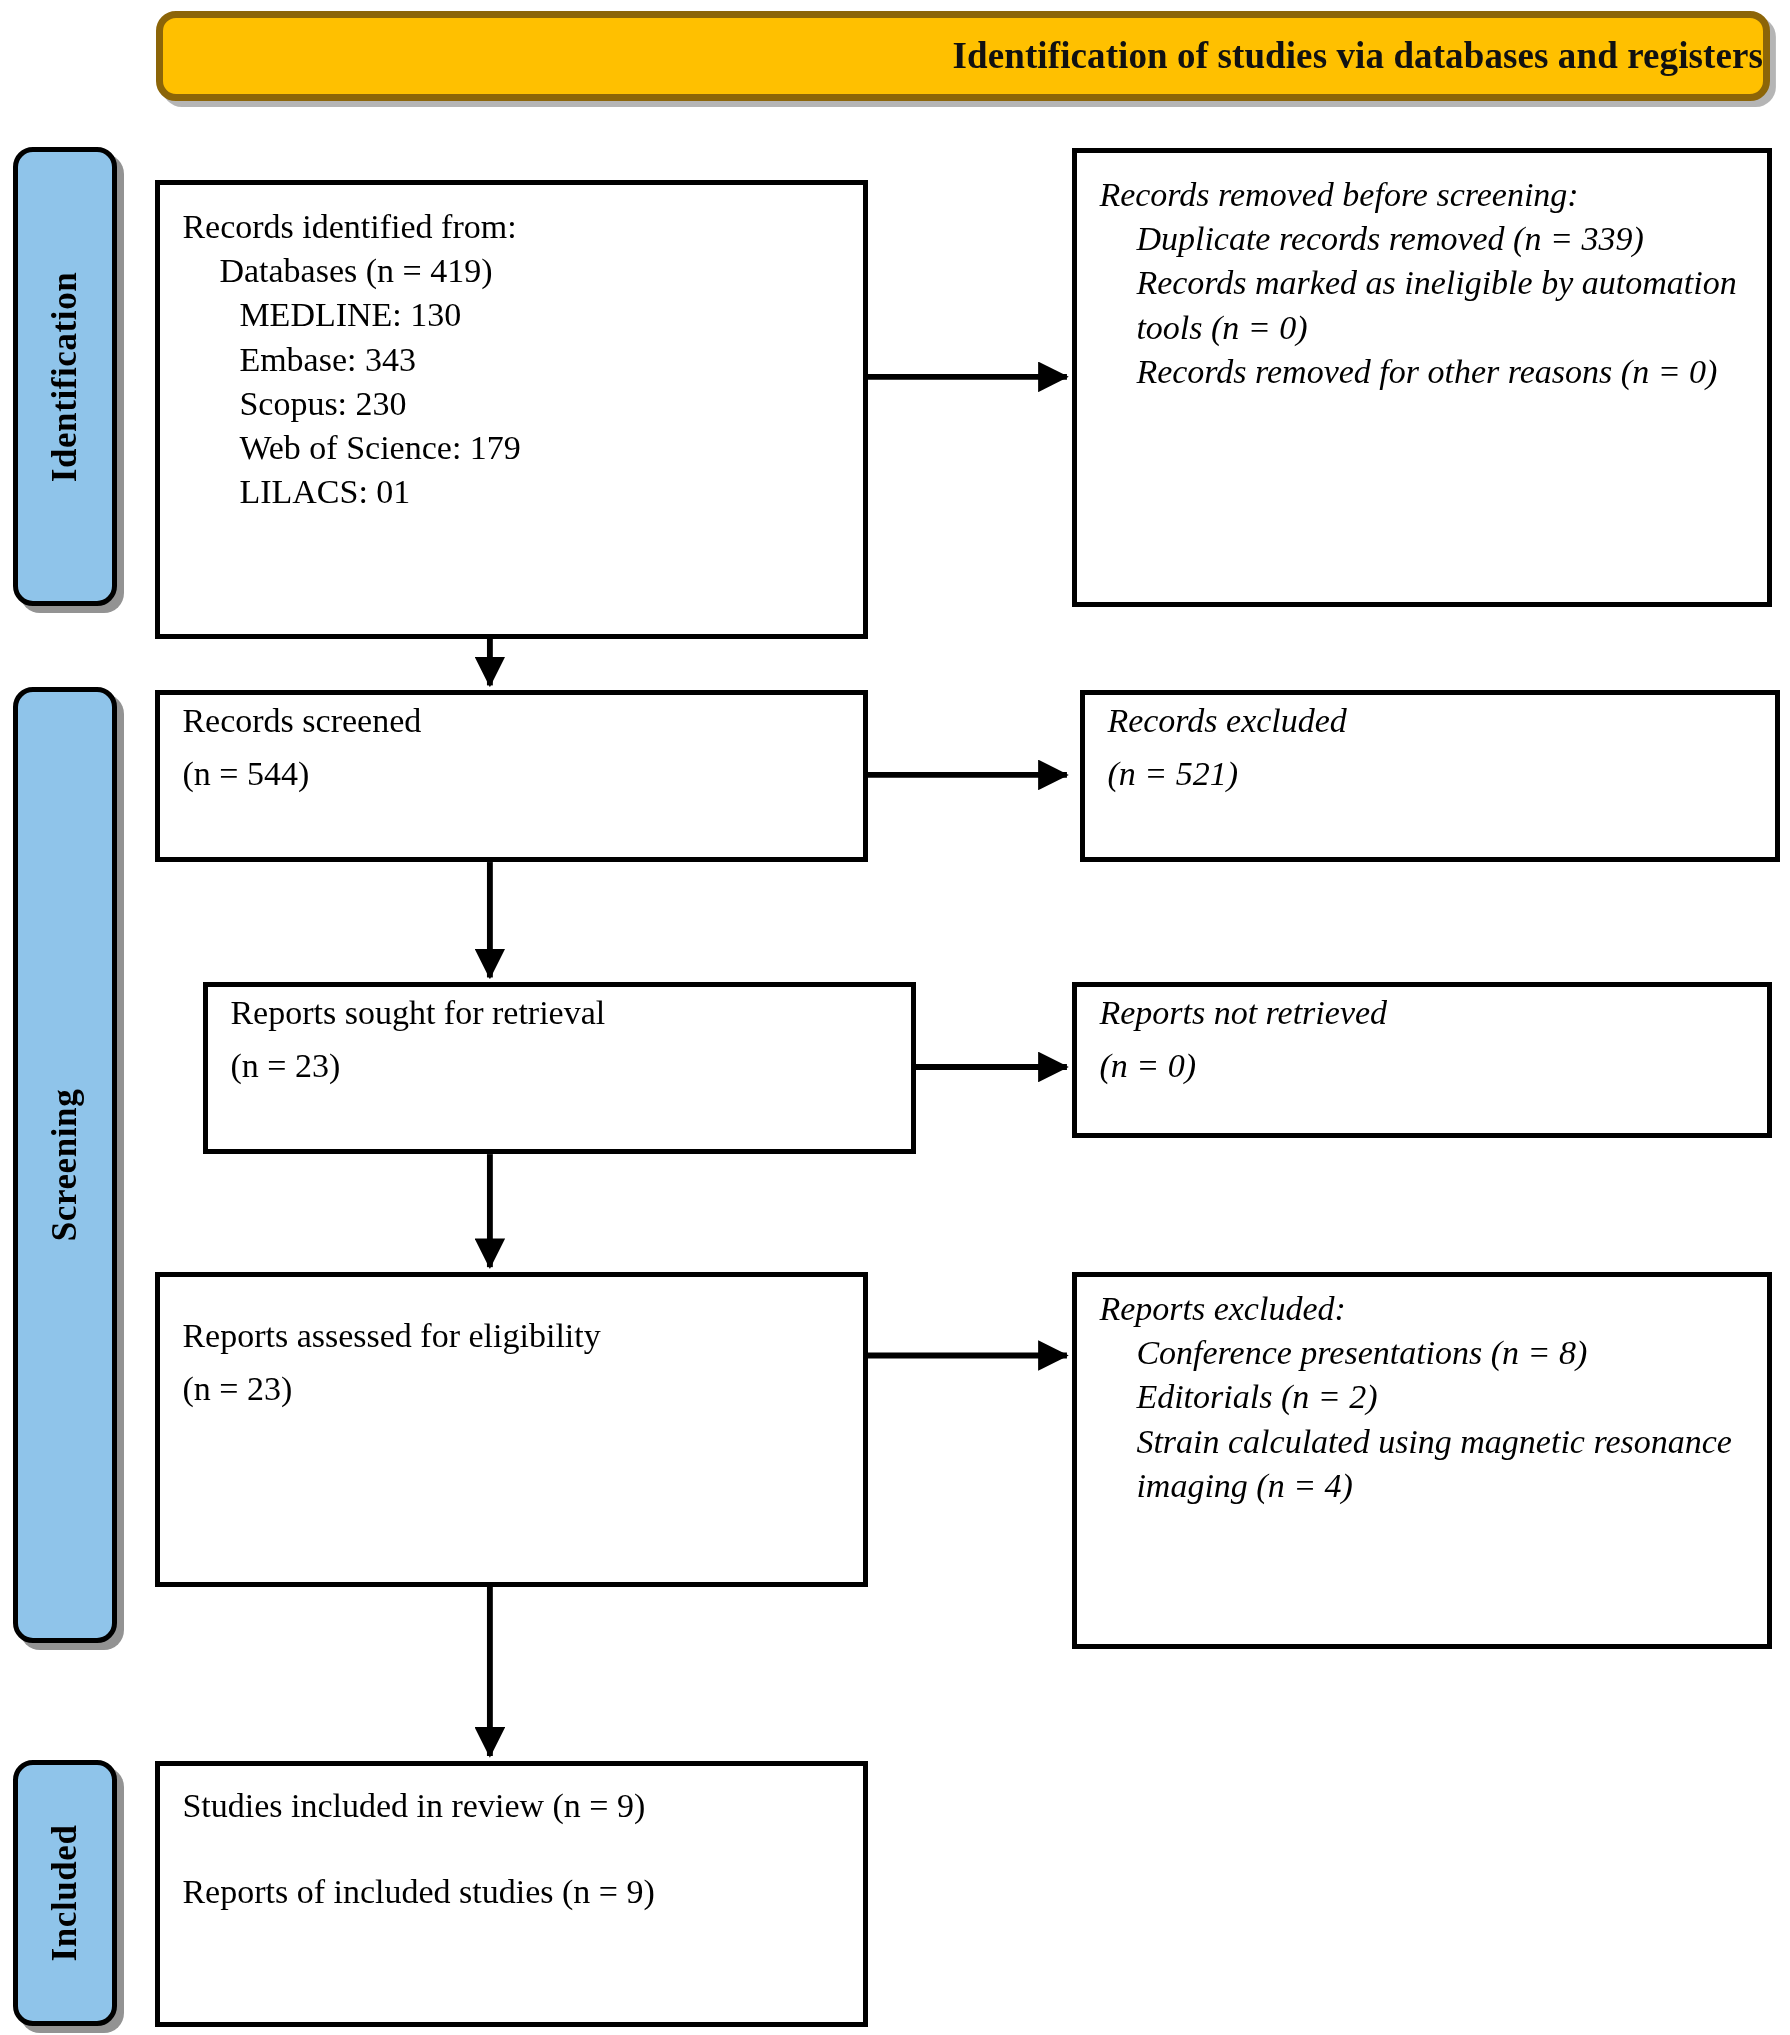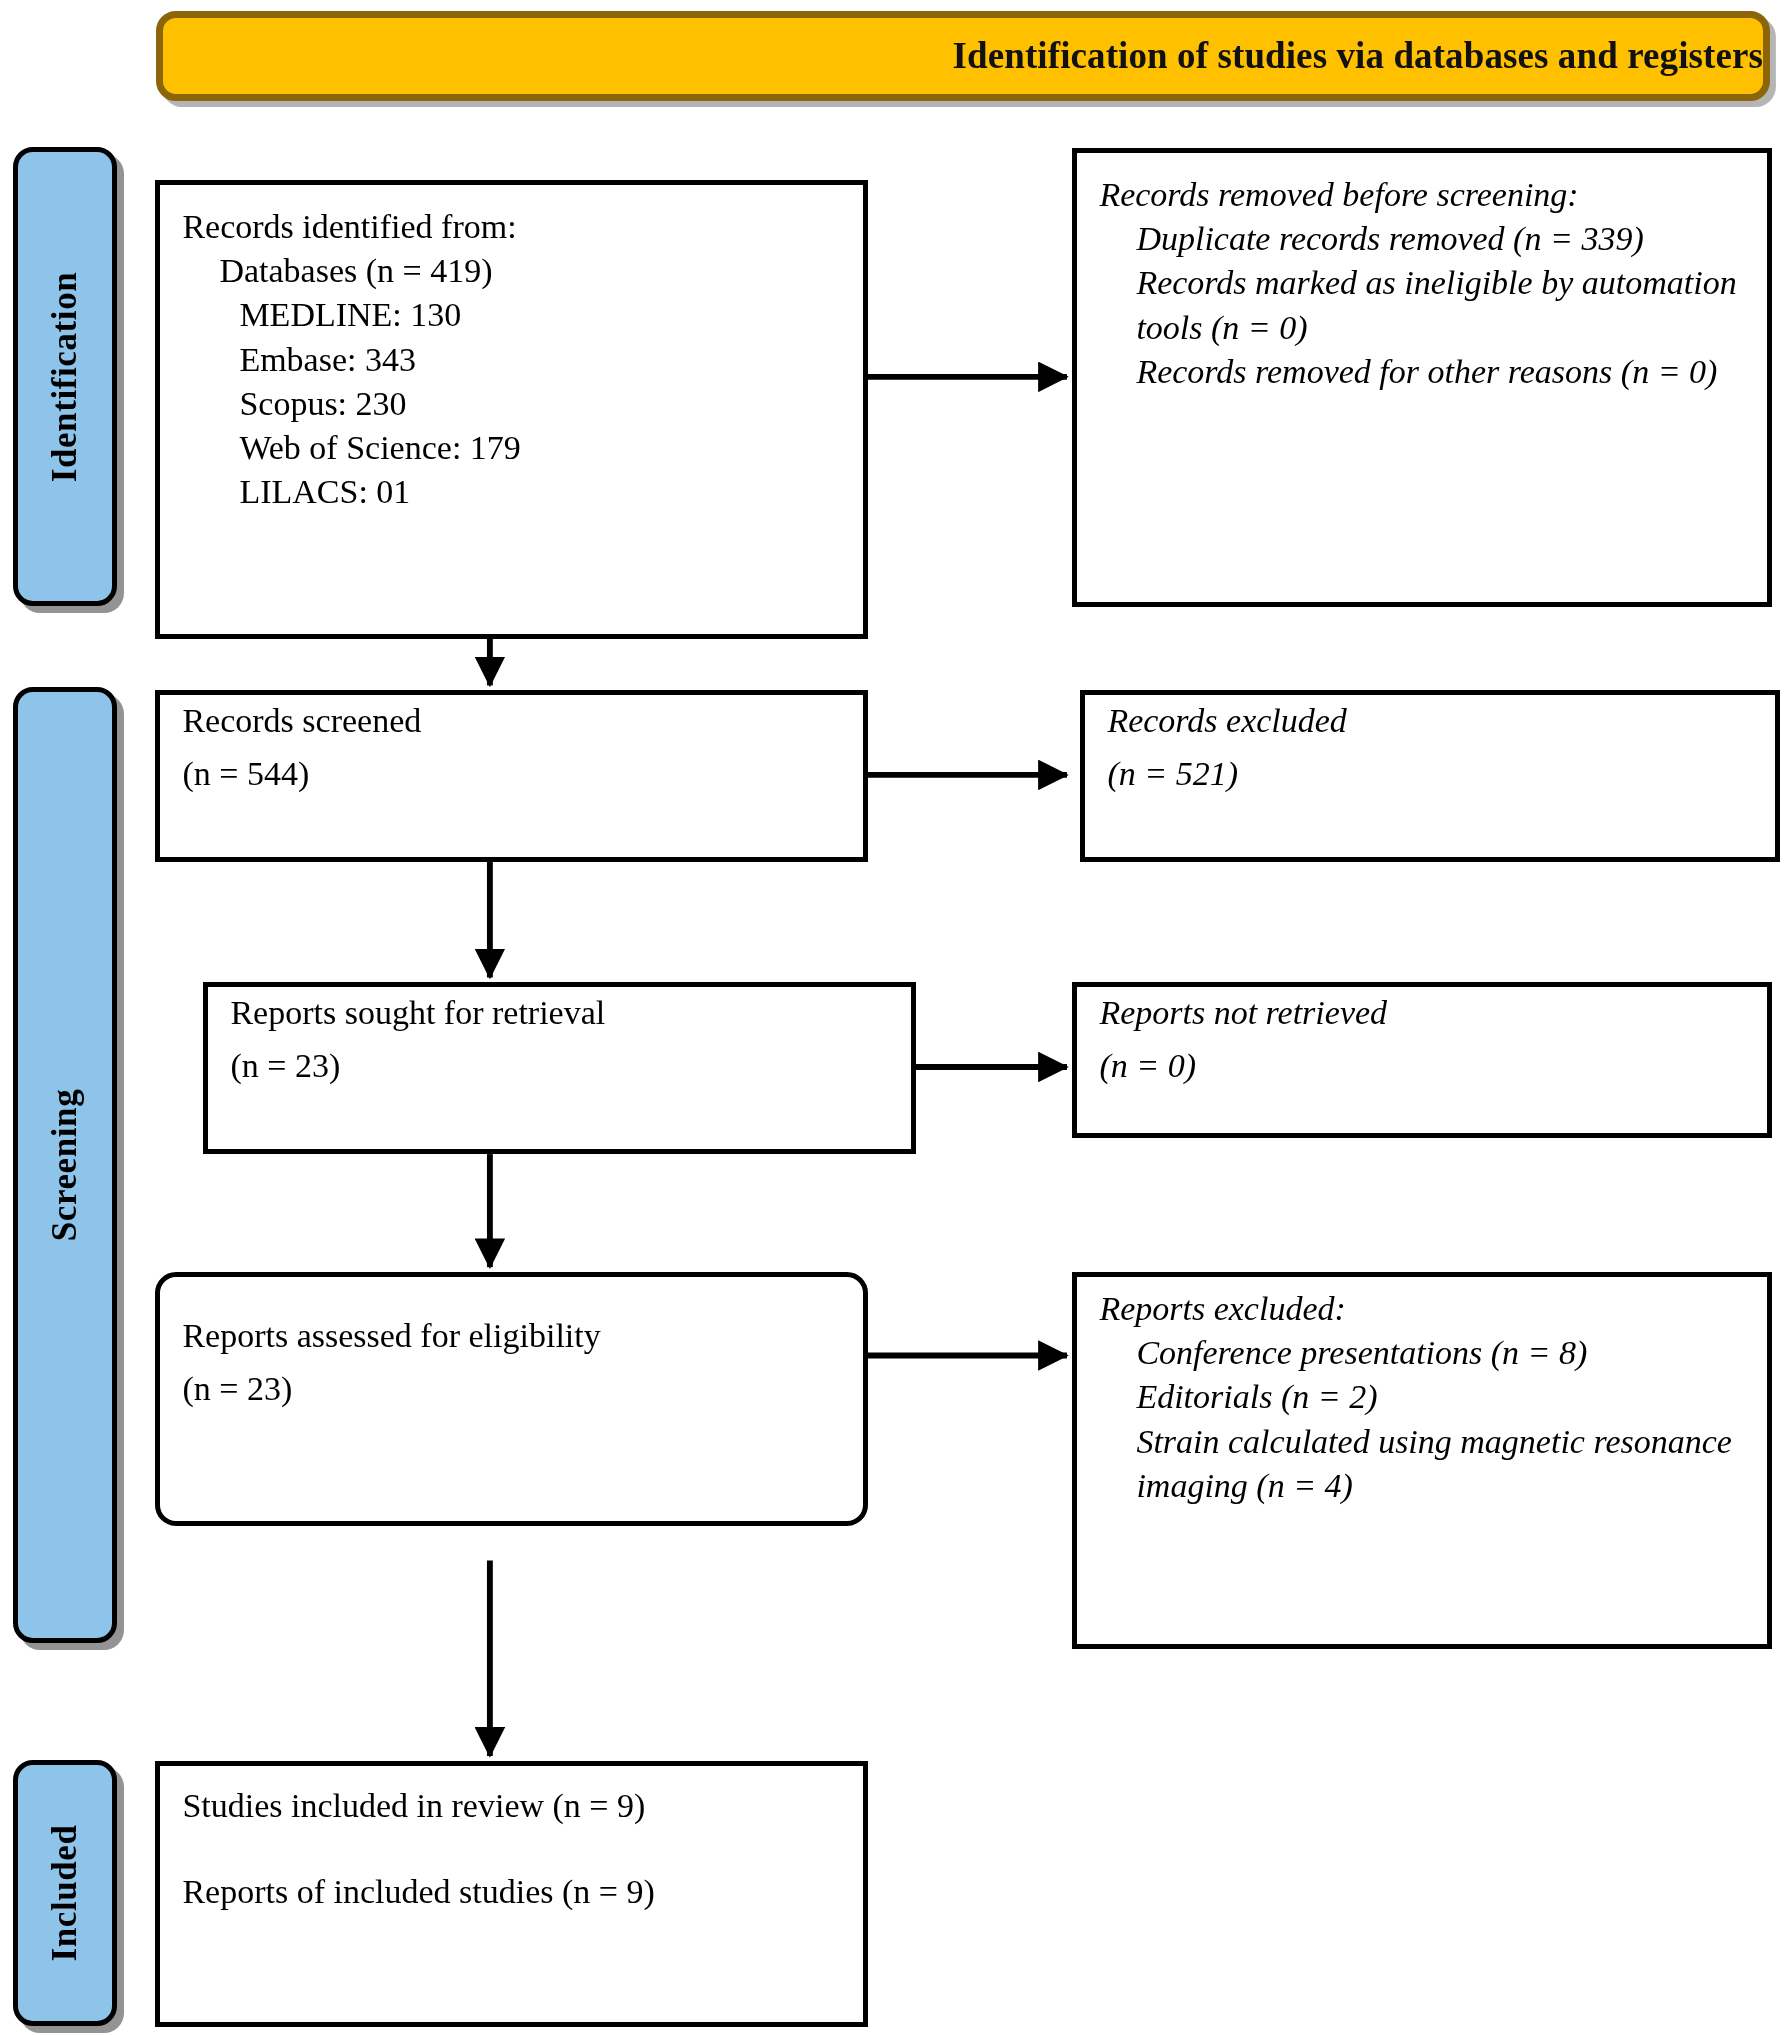--- a/index.html
+++ b/index.html
@@ -60,21 +60,21 @@
     white-space:pre-wrap;
   }
   .fbox.italic .ln{font-style:italic;}
   .ind1{padding-left:37px;}
   .ind2{padding-left:57px;}
 
   
   #box-identified{left:155px; top:148px;  width:713px; height:459px;margin-top:32px;}
   #box-screened  {left:155px; top:690px; width:713px; height:172px;}
   #box-sought    {left:155px; top:982px; width:713px; height:172px;margin-left:48px;}
-  #box-assessed  {left:155px; top:1272px; width:713px; height:254px;border-radius:21px;}
+  #box-assessed  {left:155px; top:1272px; width:713px; height:315px;}
   #box-included  {left:155px; top:1761px; width:713px; height:266px;}
   #box-included .ln{line-height:1.2;}
   #box-included .gap{height:45px;}
 
   
   #box-removed   {left:1072px; top:148px;  width:700px; height:459px;}
   #box-excluded1 {left:1080px; top:690px; width:700px; height:172px;}
   #box-notretr   {left:1072px; top:982px; width:700px; height:156px;}
   #box-excluded2 {left:1072px; top:1272px; width:700px; height:377px;}
 

